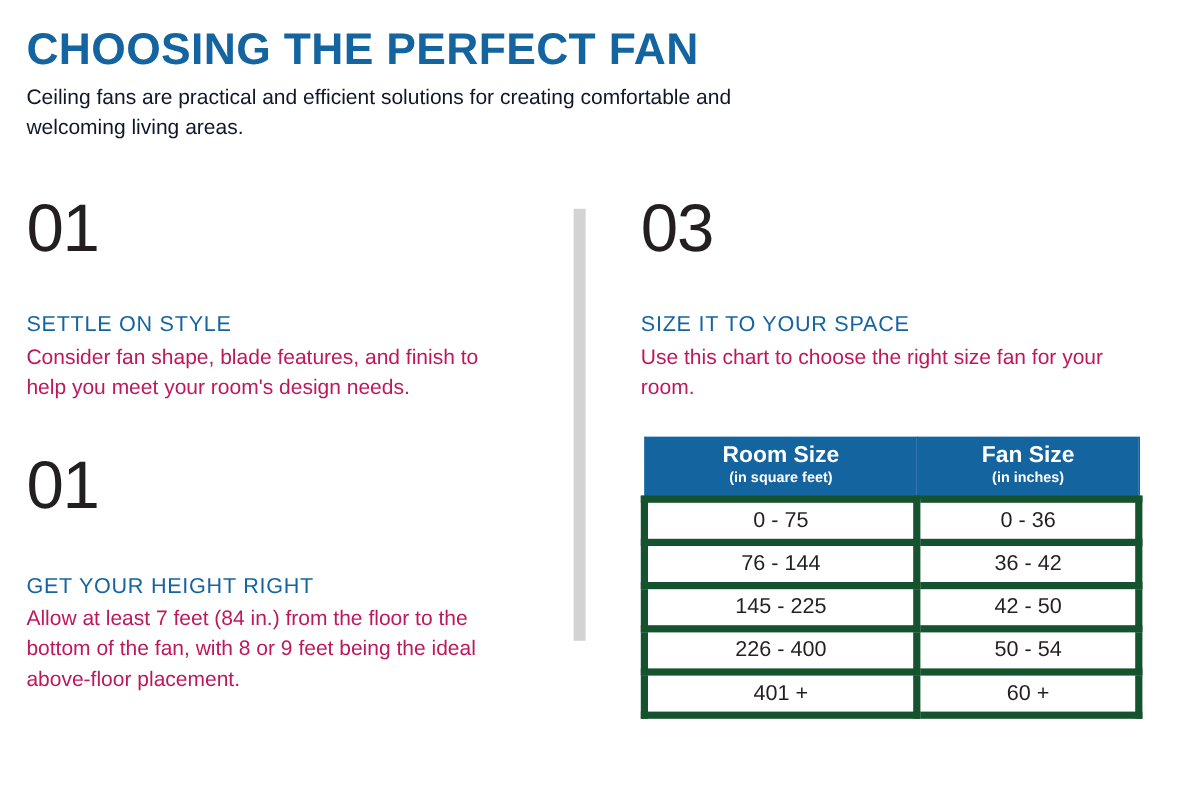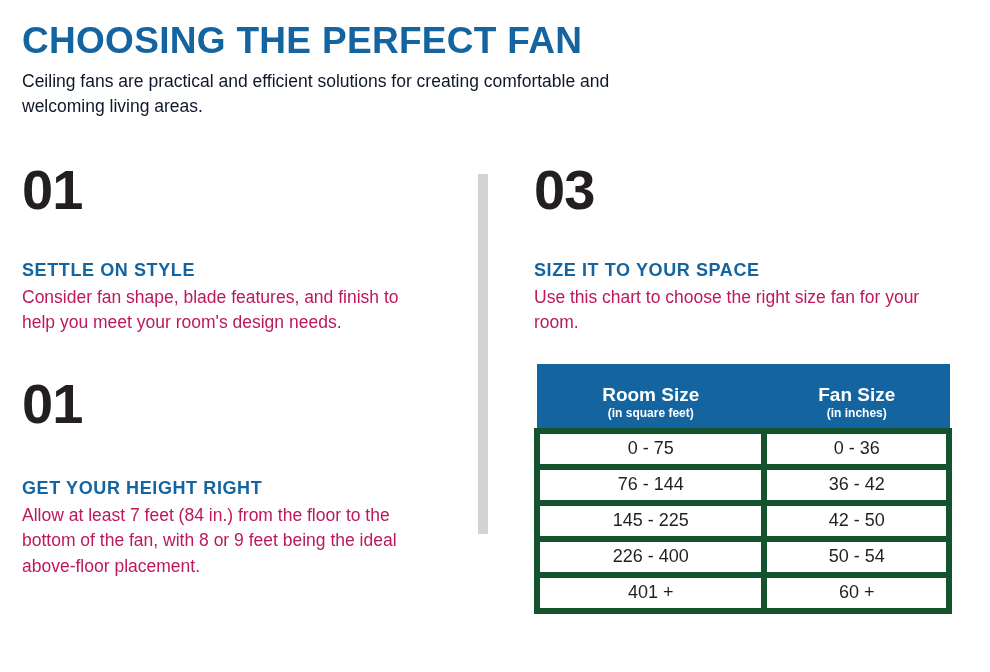--- a/index.html
+++ b/index.html
@@ -51,32 +51,32 @@
     background: #d3d3d3;
     margin: 12px 44px 0 26px;
     height: 360px;
   }
   .col-right {
     flex: 1 1 auto;
     padding-left: 2px;
   }
   .step-num {
     font-size: 56px;
-    font-weight: bold;
+    font-weight: normal;
     line-height: 1;
     color: #231f20;
     letter-spacing: -1px;
     margin: 0 0 42px 0;
   }
   .step-head {
     font-size: 18px;
     color: #1464a0;
     letter-spacing: 0.6px;
     margin: 0 0 4px 0;
-    font-weight: bold;
+    font-weight: normal;
   }
   .step-body {
     font-size: 17.5px;
     line-height: 1.46;
     color: #be185d;
     margin: 0;
     max-width: 400px;
   }
   .block-02 { margin-top: 40px; }
   .block-02 .step-num { margin-bottom: 46px; }
@@ -84,21 +84,21 @@
 
   table.size-chart {
     border-collapse: collapse;
     width: 418px;
     margin-top: 28px;
   }
   table.size-chart th {
     background: #1464a0;
     color: #ffffff;
     text-align: center;
-    padding: 20px 4px 8px 4px;
+    padding: 5px 4px 8px 4px;
     border: 1px solid #1464a0;
     font-size: 19px;
     font-weight: bold;
     line-height: 1.1;
   }
   table.size-chart th .sub {
     display: block;
     font-size: 12px;
     font-weight: bold;
     margin-top: 1px;

